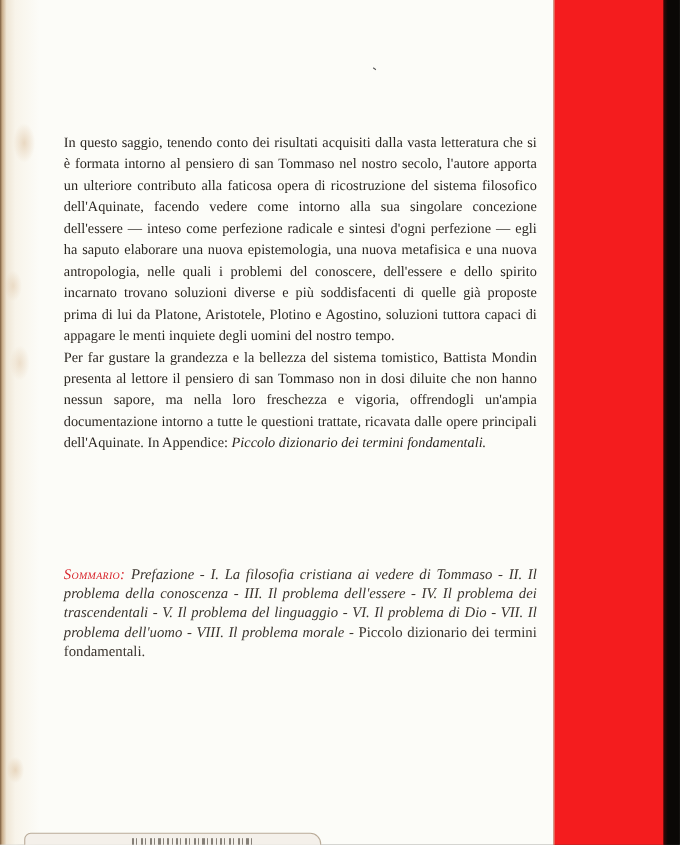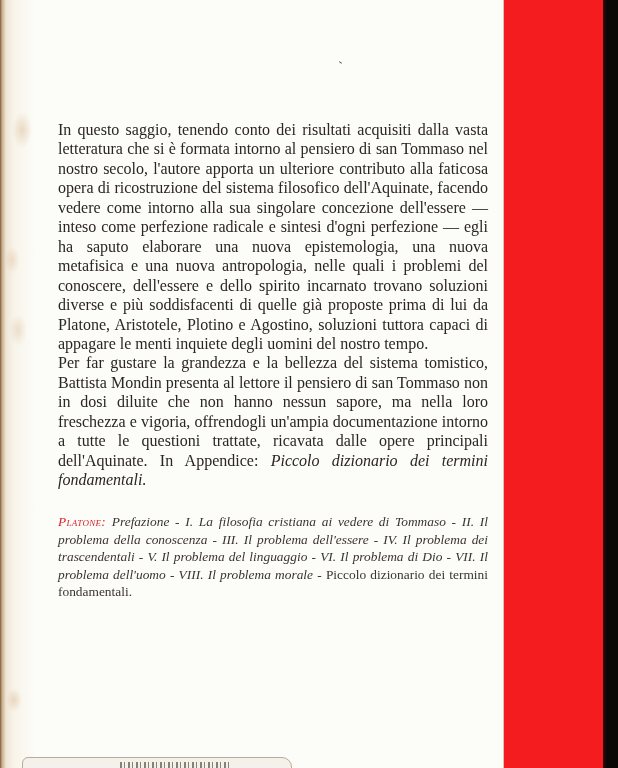--- a/index.html
+++ b/index.html
@@ -31,21 +31,21 @@
     background: linear-gradient(to right, #3a0a08 0px, #0a0806 4px, #0a0806 100%);
   }
   .mark {
     position: absolute; left: 339px; top: 62px; width: 3px; height: 1px;
     background: #555; transform: rotate(35deg);
   }
   .text {
     position: absolute; left: 58px; top: 120px; width: 430px;
     font-family: "Liberation Serif", "DejaVu Serif", serif;
     color: #2b2621;
-    font-size: 16px;
+    font-size: 13px;
     line-height: 19.45px;
     text-align: justify;
     hyphens: manual;
   }
   .text p { margin: 0; text-align: justify; text-align-last: left; }
   .text .it { font-style: italic; }
   .summary {
     position: absolute; left: 58px; top: 513px; width: 430px;
     font-family: "Liberation Serif", "DejaVu Serif", serif;
     color: #3a342e;
@@ -75,21 +75,21 @@
 <div class="page">
   <div class="foxing"></div>
   <div class="mark"></div>
 
   <div class="text">
     <p>In questo saggio, tenendo conto dei risultati acquisiti dalla vasta letteratura che si è formata intorno al pensiero di san Tommaso nel nostro secolo, l'autore apporta un ulteriore contributo alla faticosa opera di ricostruzione del sistema filosofico dell'Aquinate, facendo vedere come intorno alla sua singolare concezione dell'essere — inteso come perfezione radicale e sintesi d'ogni perfezione — egli ha saputo elaborare una nuova epistemologia, una nuova metafisica e una nuova antropologia, nelle quali i problemi del conoscere, dell'essere e dello spirito incarnato trovano soluzioni diverse e più soddisfacenti di quelle già proposte prima di lui da Platone, Aristotele, Plotino e Agostino, soluzioni tuttora capaci di appagare le menti inquiete degli uomini del nostro tempo.</p>
     <p><span>Per far gustare la grandezza e la bellezza del sistema tomistico, Battista Mondin presenta al lettore il pensiero di san Tommaso non in dosi diluite che non hanno nessun sapore, ma nella loro freschezza e vigoria, offrendogli un'ampia documentazione intorno a tutte le questioni trattate, ricavata dalle opere principali dell'Aquinate. In Appendice: </span><span class="it">Piccolo dizionario dei termini fondamentali.</span></p>
   </div>
 
   <div class="summary">
-    <span class="label">Platone:</span>
+    <span class="label">Sommario:</span>
     <span class="it">Prefazione - I. La filosofia cristiana ai vedere di Tommaso - II. Il problema della conoscenza - III. Il problema dell'essere - IV. Il problema dei trascendentali - V. Il problema del linguaggio - VI. Il problema di Dio - VII. Il problema dell'uomo - VIII. Il problema morale</span><span> - Piccolo dizionario dei termini fondamentali.</span>
   </div>
 
   <div class="sticker"></div>
   <div class="barcode"></div>
 </div>
 
 <div class="spine-band"></div>
 <div class="edge"></div>
 

